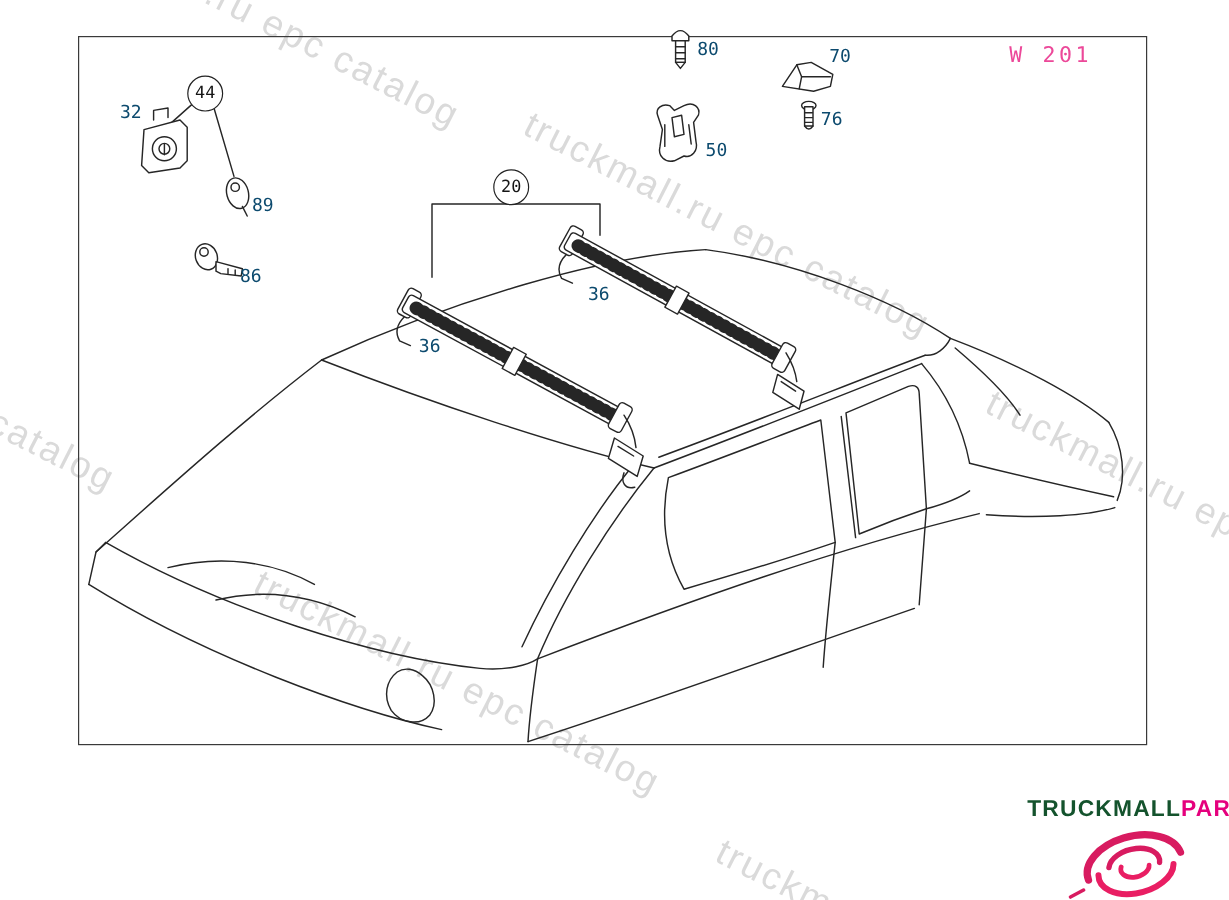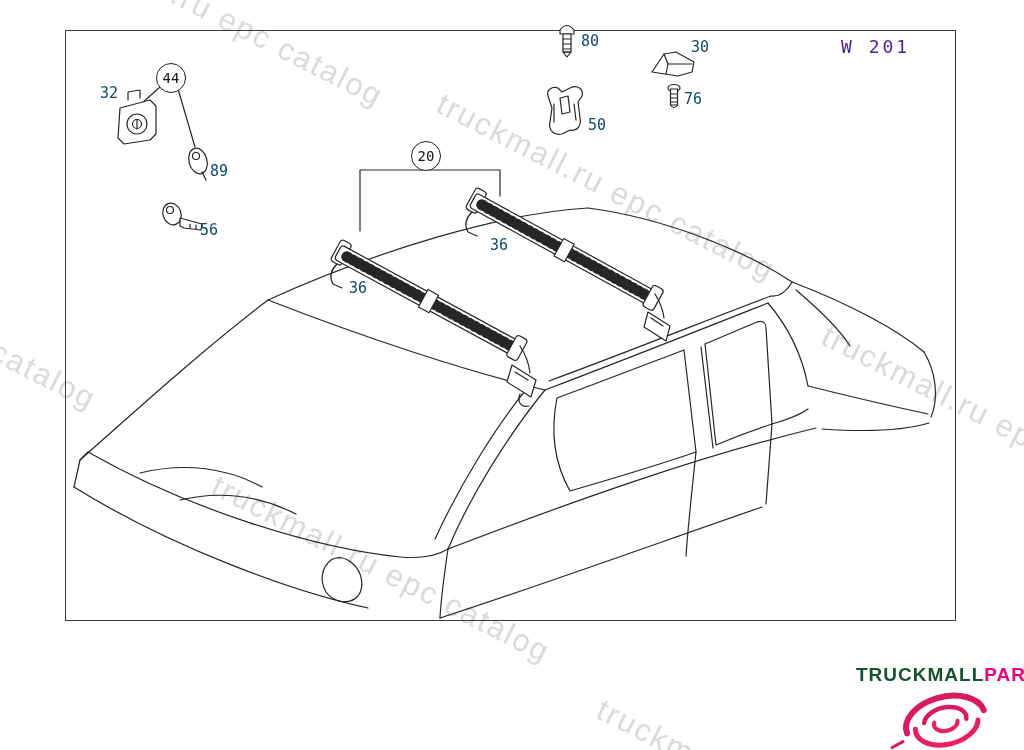--- a/index.html
+++ b/index.html
@@ -17,21 +17,21 @@
   .frame{
     position:absolute;left:65px;top:30px;width:889px;height:589px;
     border:1.4px solid #3a3a3a;z-index:2;background:transparent;
   }
   svg.art{position:absolute;left:0;top:0;z-index:3;}
   .label{
     position:absolute;z-index:4;color:#0c4a6e;font-size:15px;
     font-family:"DejaVu Sans Mono",monospace;
   }
   .model-code{
-    position:absolute;left:841px;top:36px;z-index:4;color:#4c1d95;
+    position:absolute;left:841px;top:36px;z-index:4;color:#ec4899;
     font-size:18px;letter-spacing:3px;font-family:"DejaVu Sans Mono",monospace;
   }
   .balloon{
     position:absolute;width:28px;height:28px;border-radius:50%;
     border:1.5px solid #222;background:#fff;z-index:4;
     display:flex;align-items:center;justify-content:center;
     font-size:14px;color:#161616;
   }
   .logo-text{
     position:absolute;left:856px;top:664px;z-index:5;
@@ -180,24 +180,24 @@
   </g>
 </svg>
 
 <div class="model-code">W 201</div>
 
 <div class="balloon" style="left:156px;top:63px">44</div>
 <div class="balloon" style="left:411px;top:141px">20</div>
 
 <div class="label" style="left:100px;top:84px">32</div>
 <div class="label" style="left:210px;top:162px">89</div>
-<div class="label" style="left:200px;top:221px">56</div>
+<div class="label" style="left:200px;top:221px">86</div>
 <div class="label" style="left:581px;top:32px">80</div>
 <div class="label" style="left:588px;top:116px">50</div>
-<div class="label" style="left:691px;top:38px">30</div>
+<div class="label" style="left:691px;top:38px">70</div>
 <div class="label" style="left:684px;top:90px">76</div>
 <div class="label" style="left:349px;top:279px">36</div>
 <div class="label" style="left:490px;top:236px">36</div>
 
 <div class="logo-text">
   <span class="logo-gray">TRUCKMALL</span><span class="logo-pink">PARTS</span>
 </div>
 <svg class="logo-swirl" width="110" height="72" viewBox="0 0 110 72" fill="none" stroke-linecap="round">
   <g transform="translate(60,38) rotate(-14)" stroke="#d81b60">
     <path d="M -40,8 A 40,25 0 1 1 40,4" stroke-width="6"></path>

